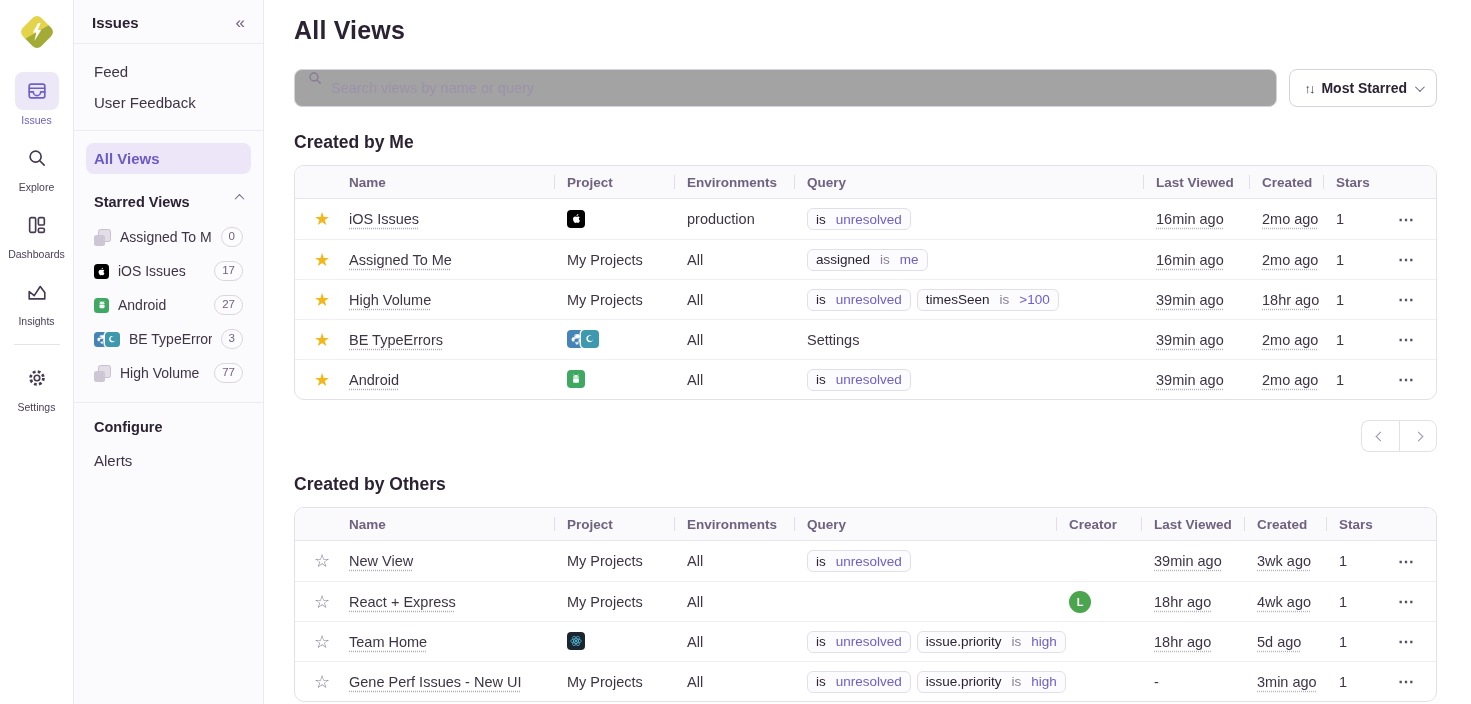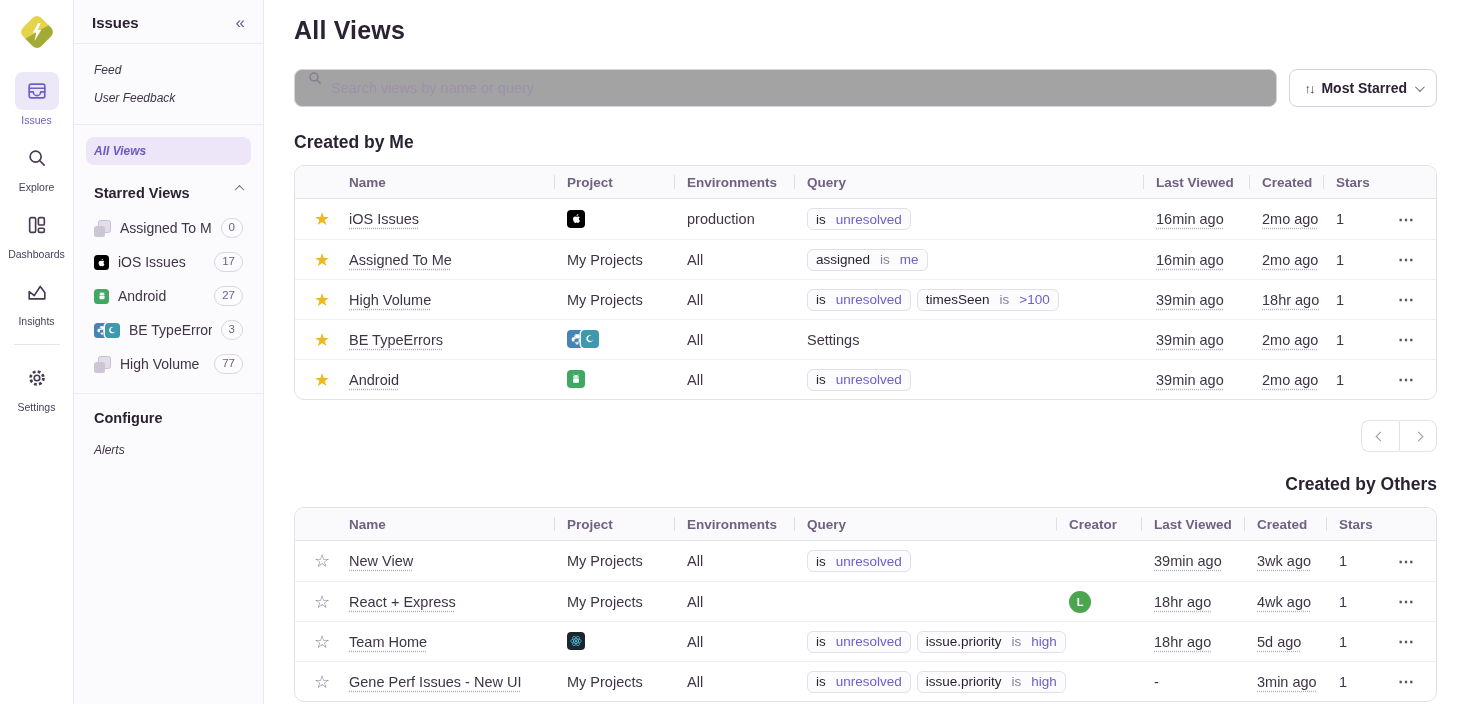--- a/index.html
+++ b/index.html
@@ -24,21 +24,21 @@
   .rail-divider { width:46px; height:1px; background:#E7E2EB; margin:4px 0 14px; }
 
   
   .sidebar { width:190px; flex:none; background:#FBFAFC; border-right:1px solid #ECE8F0;
     padding:12px 12px 0; }
   .sb-title-row { display:flex; align-items:center; justify-content:space-between;
     padding:2px 6px 0; }
   .sb-title { font-size:15px; font-weight:bold; color:#2B2233; }
   .sb-collapse { font-size:17px; color:#6F6287; cursor:pointer; line-height:1; }
   .sb-div { height:1px; background:#EEEBF1; margin:12px -12px; }
-  .sb-item { font-size:12px; color:#3E3446; padding:7px 8px; border-radius:8px; cursor:pointer;font-style:italic; }
+  .sb-item { font-size:15px; color:#3E3446; padding:7px 8px; border-radius:8px; cursor:pointer; }
   .sb-item.active { background:#ECE6F8; color:#6A5BC4; font-weight:bold; margin-top:2px; }
   .sb-section-row { display:flex; align-items:flex-start; justify-content:space-between;
     padding:4px 8px; margin-top:16px; margin-bottom:6px; }
   .sb-section { font-size:14.5px; font-weight:bold; color:#2B2233; }
   .sv-row { display:flex; align-items:center; gap:9px; padding:6px 8px; height:34px;
     border-radius:8px; cursor:pointer; }
   .sv-label { flex:1; font-size:14px; color:#3E3446; white-space:nowrap; overflow:hidden; }
   .badge { font-size:11.5px; color:#6F6280; border:1px solid #DBD5E0; background:#FCFBFD;
     border-radius:10px; padding:2px 7px; line-height:1.2; }
   .chev { display:inline-block; width:7px; height:7px; border-right:1.8px solid #6F6287;
@@ -444,21 +444,21 @@
 
     <div class="pager">
       <button class="pager-btn pager-prev">
           <span class="chev chev-left"></span>
         </button>
       <button class="pager-btn pager-next">
           <span class="chev chev-right"></span>
         </button>
     </div>
 
-    <h2 class="section-h" style="margin-top:22px;text-align:right;">Created by Others</h2>
+    <h2 class="section-h" style="margin-top:22px;">Created by Others</h2>
 
     <div class="tbl t2">
       <div class="thead">
         <div class="th c-star"></div>
         <div class="th">Name</div>
         <div class="th dv">Project</div>
         <div class="th dv">Environments</div>
         <div class="th dv">Query</div>
         <div class="th dv">Creator</div>
         <div class="th dv">Last Viewed</div>

